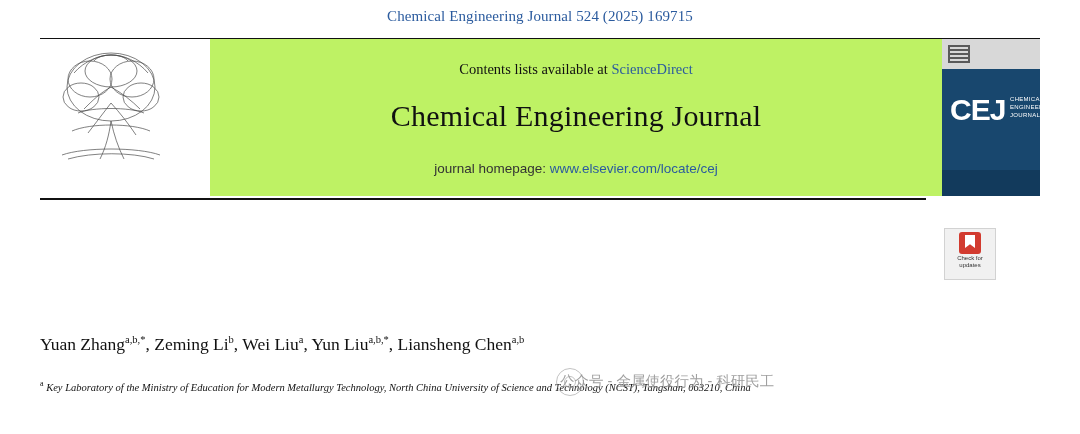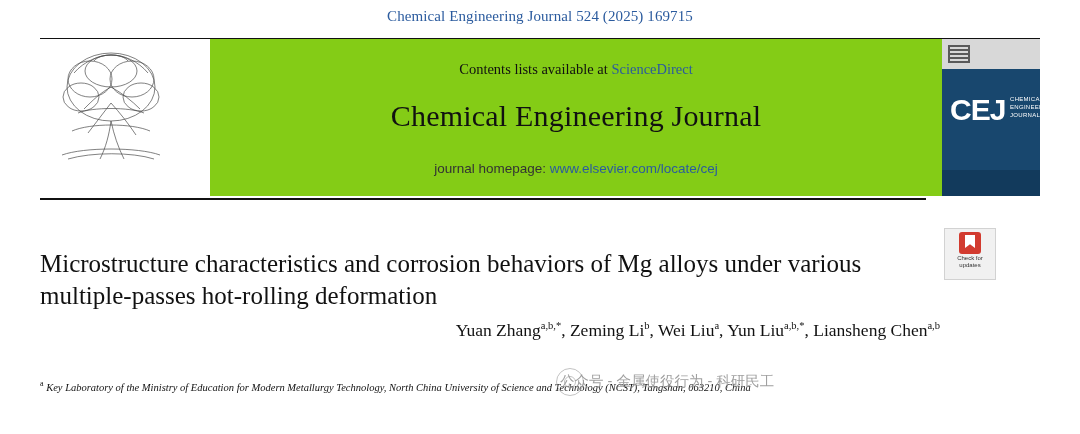--- a/index.html
+++ b/index.html
@@ -77,21 +77,21 @@
     width: 142px;
     text-align: center;
     font-family: "Liberation Serif", serif;
     font-size: 23px;
     letter-spacing: 1.2px;
     color: #e8731a;
   }
 
   .center-cell {
     flex: 1;
-    background: #84cc16;
+    background: #bef264;
     position: relative;
     margin-left: 28px;
   }
 
   .contents-line {
     position: absolute;
     top: 22px;
     left: 0;
     width: 100%;
     text-align: center;
@@ -233,27 +233,26 @@
     left: 40px;
     width: 890px;
     font-family: "Liberation Serif", serif;
     font-size: 25px;
     line-height: 32px;
     color: #111;
   }
 
   .authors {
     position: absolute;
-    top: 320px;
+    top: 334px;
     left: 40px;
     width: 900px;
     font-family: "Liberation Serif", serif;
     font-size: 17.5px;
     color: #111;
-    text-align: right;
   }
   .authors sup {
     font-size: 10.5px;
     vertical-align: super;
   }
 
   .affiliations {
     position: absolute;
     top: 376px;
     left: 40px;
@@ -368,21 +367,20 @@
   </div>
 
   <div class="masthead-rule"></div>
 
   <div class="crossmark">
     <div class="mark"></div>
     <div class="cm-text">Check for</div>
     <div class="cm-text">updates</div>
   </div>
 
-  <div class="article-title">Microstructure characteristics and corrosion behaviors of Mg alloys under various multiple-passes hot-rolling deformation</div>
 
   <div class="authors">
     <span><span>Yuan Zhang</span><sup>a,b,*</sup></span>,
     <span><span>Zeming Li</span><sup>b</sup></span>,
     <span><span>Wei Liu</span><sup>a</sup></span>,
     <span><span>Yun Liu</span><sup>a,b,*</sup></span>,
     <span><span>Liansheng Chen</span><sup>a,b</sup></span>
   </div>
 
   <div class="affiliations">

